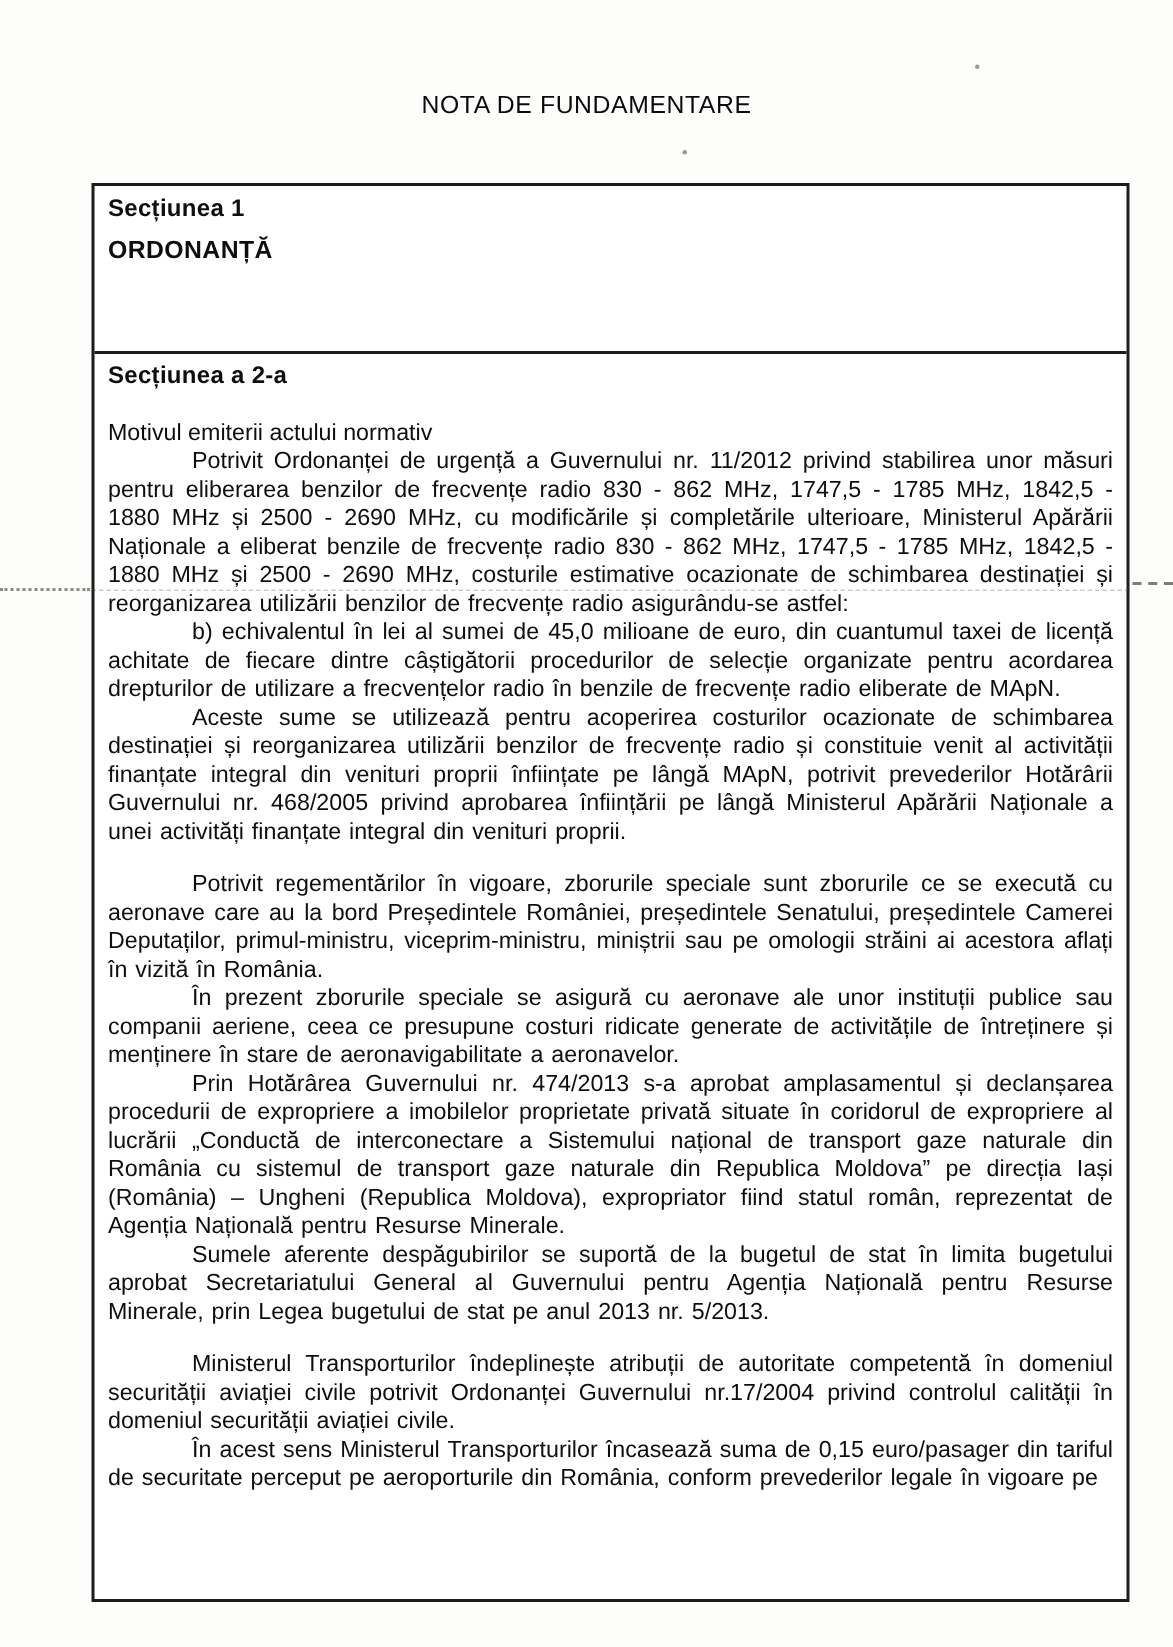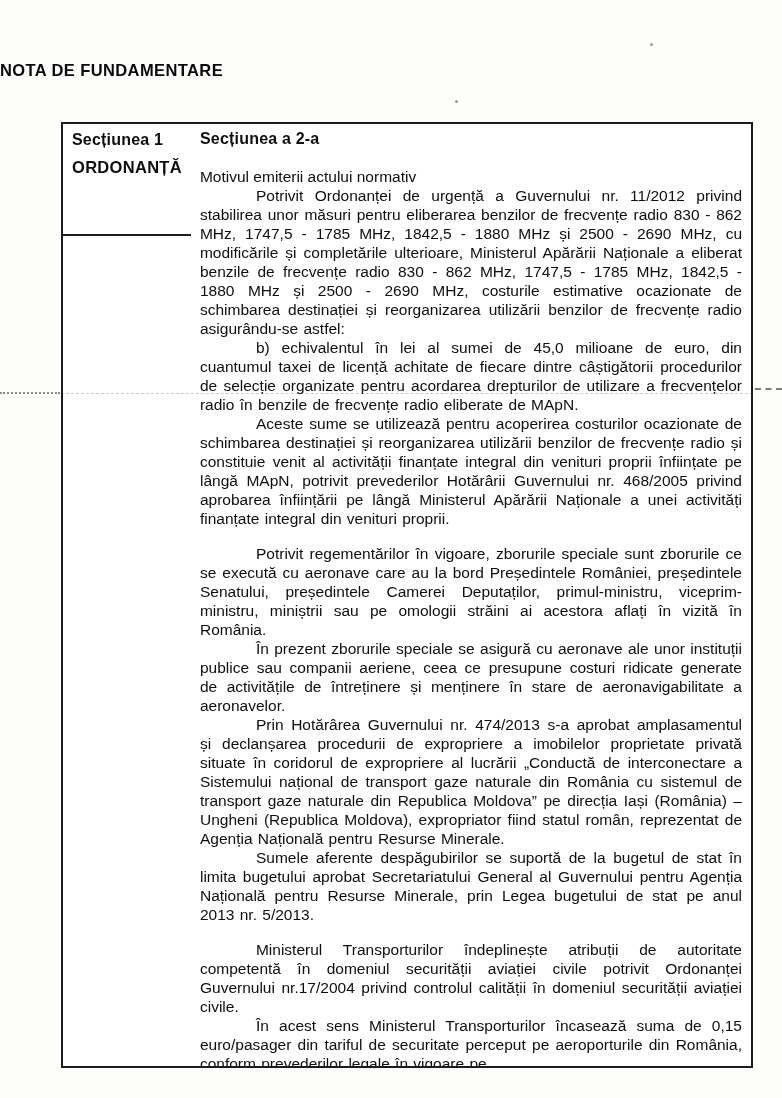--- a/index.html
+++ b/index.html
@@ -12,36 +12,37 @@
     font-family: "Liberation Sans", "DejaVu Sans", sans-serif;
     color: #0e0e0e;
     overflow: hidden;
   }
 
   .page-title {
     position: absolute;
     top: 61px;
     left: 0;
     width: 100%;
-    text-align: left;
-    font-weight: bold;
+    text-align: center;
+    font-weight: normal;
     font-size: 16.5px;
     letter-spacing: 0.4px;
     color: #0a0a0a;
   }
 
   .doc-box {
     position: absolute;
     top: 122px;
     left: 61px;
     width: 692px;
     height: 946px;
     border: 2px solid #1c1c1c;
     background: #fff;
     display: flex;
+    flex-direction: column;
   }
 
   .sec {
     font-size: 15.5px;
     line-height: 19px;
     padding: 6px 9px 0 9px;
   }
 
   .sec1 {
     height: 112px;

